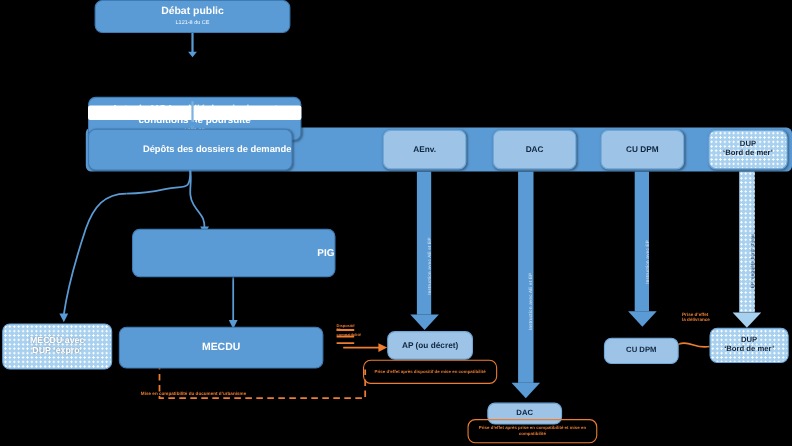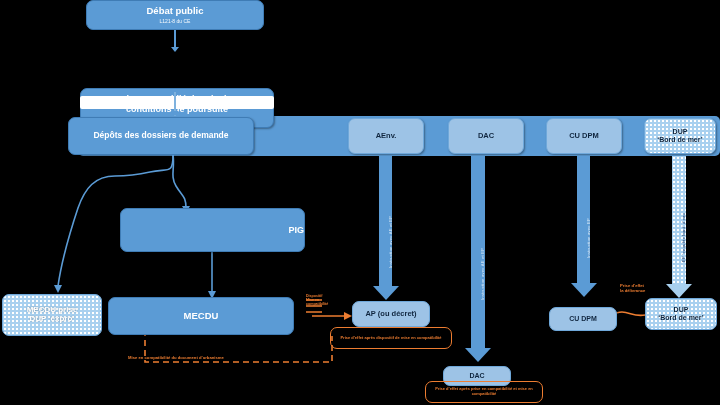--- a/index.html
+++ b/index.html
@@ -72,21 +72,21 @@
 
   <div class="box" style="left:80px;top:52px;width:194px;height:40px;padding:0 6px;margin-top:36px;">
     <span class="t" style="font-size:9px;">Acte du MOA publié de principes et conditions de poursuite</span>
     <span class="sub" style="font-size:5px;">L121-13</span>
   </div>
 
   <div class="whitebar" style="left:80px;top:96px;width:194px;height:13px;"></div>
   <div class="thin" style="left:174px;top:92px;width:1.6px;height:24px;background:#7fb2de;"></div>
   <div class="arrowhead small" style="left:171px;top:111px;"></div>
 
-  <div class="box" style="left:68px;top:117px;width:186px;height:38px;">
+  <div class="box" style="left:80px;top:117px;width:186px;height:38px;align-items:flex-end;">
     <span class="t" style="font-size:8.5px;">Dépôts des dossiers de demande</span>
   </div>
 
   <div class="box lightbox" style="left:348px;top:118px;width:76px;height:36px;">
     <span class="t" style="font-size:7.5px;">AEnv.</span>
   </div>
   <div class="box lightbox" style="left:448px;top:118px;width:76px;height:36px;">
     <span class="t" style="font-size:7.5px;">DAC</span>
   </div>
   <div class="box lightbox" style="left:546px;top:118px;width:76px;height:36px;">
@@ -133,21 +133,21 @@
 
     <path d="M145,330 L145,362 L332,362 L332,336" stroke="#ED7D31" stroke-width="1.6" fill="none" stroke-dasharray="6,4"></path>
     <path d="M306,300 L322,300 M306,306 L322,306 M306,312 L322,312" stroke="#ED7D31" stroke-width="1.6" fill="none"></path>
   </svg>
 
   <div class="box" style="left:120px;top:208px;width:185px;height:44px;align-items:flex-end;">
     <span class="t" style="font-size:9px;">PIG</span>
   </div>
 
   <div class="box dotted white-text" style="left:2px;top:294px;width:100px;height:42px;">
-    <span class="t" style="font-size:8px;">MECDU prise</span>
+    <span class="t" style="font-size:8px;">MECDU avec</span>
     <span class="t" style="font-size:8px;">DUP ‘expro’</span>
   </div>
 
   <div class="box" style="left:108px;top:297px;width:186px;height:38px;">
     <span class="t" style="font-size:9.5px;">MECDU</span>
   </div>
 
   <div class="box lightbox" style="left:352px;top:301px;width:78px;height:26px;">
     <span class="t" style="font-size:7.5px;">AP (ou décret)</span>
   </div>

